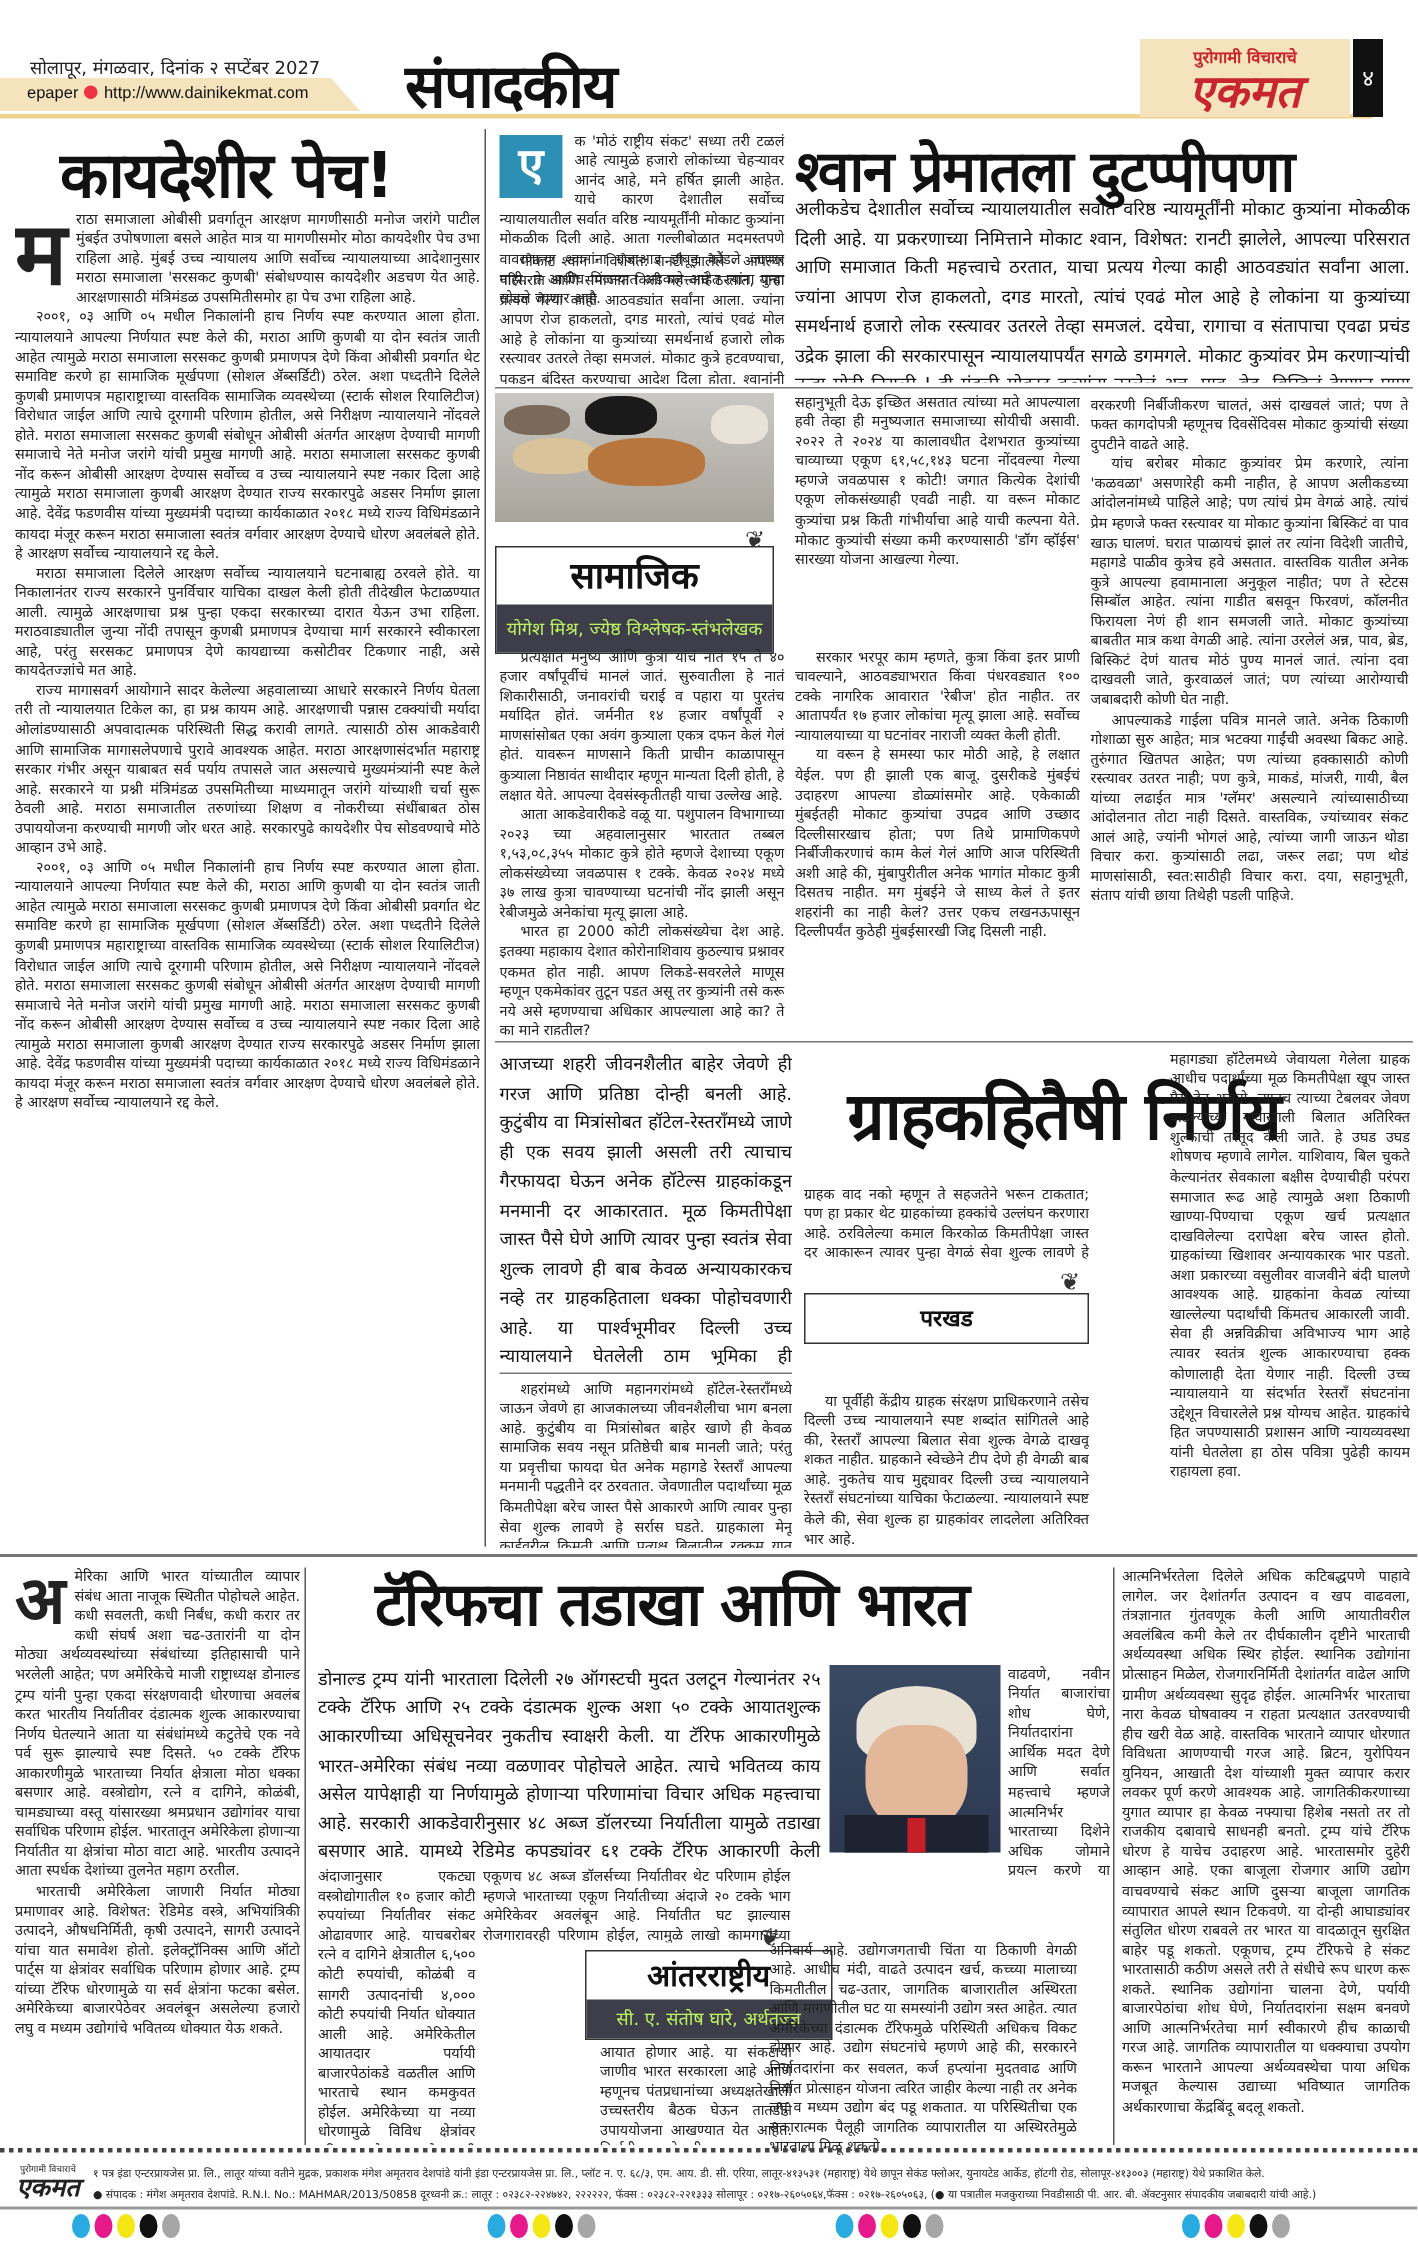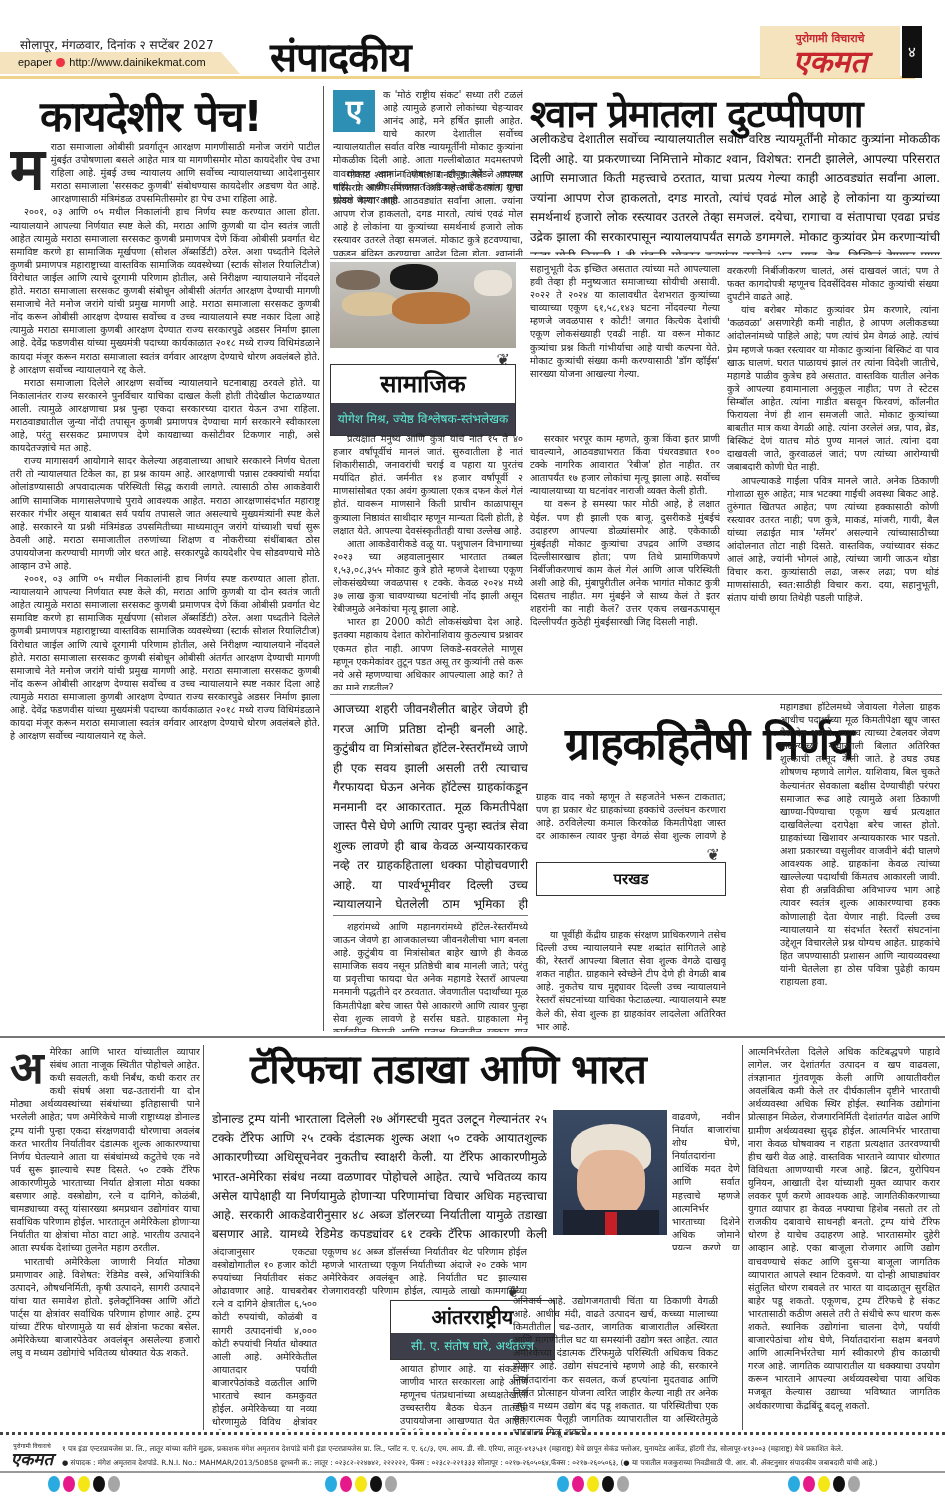--- a/index.html
+++ b/index.html
@@ -20,21 +20,21 @@
 #logo-name{font-size:30px;font-weight:bold;line-height:34px;font-style:italic}
 #page-no{left:902px;top:26px;width:20px;height:52px;background:#111;color:#fff;font-size:15px;text-align:center;line-height:52px;font-family:"DejaVu Sans",sans-serif}
 
 .hl{font-family:"DejaVu Sans",sans-serif;font-weight:bold;color:#111;letter-spacing:-1px;white-space:nowrap}
 .dropcap{float:left;font-size:58px;line-height:54px;font-weight:bold;margin:2px 6px 0 0;font-family:"DejaVu Sans",sans-serif}
 .rule-v{background:#555}
 .rule-h{background:#777}
 
 .lbl{border:1px solid #333;background:#fff;text-align:center}
 .lbl .cat{font-family:"DejaVu Sans",sans-serif;font-weight:bold;font-size:24px;line-height:38px}
-.lbl .auth{background:#3d3e4a;color:#5eead4;font-family:"DejaVu Sans",sans-serif;font-size:14px;line-height:32px}
+.lbl .auth{background:#3d3e4a;color:#bef264;font-family:"DejaVu Sans",sans-serif;font-size:14px;line-height:32px}
 .sprig{font-size:16px;color:#333;text-align:right}
 
 #dog-photo{left:330px;top:262px;width:186px;height:86px;background:linear-gradient(180deg,#c9c8c4 0%,#b7b3ac 60%,#a9a49a 100%);overflow:hidden}
 .dog{position:absolute;border-radius:45% 45% 40% 40%}
 #trump-photo{left:553px;top:1110px;width:114px;height:125px;background:linear-gradient(180deg,#3a4a63 0%,#2c3850 100%);overflow:hidden}
 
 #foot-logo{left:6px;top:1442px;width:52px;font-family:"DejaVu Sans",sans-serif;color:#222;text-align:center}
 #foot-logo .t{font-size:6px}
 #foot-logo .n{font-size:17px;font-weight:bold;font-style:italic;line-height:18px}
 #foot-lines{left:62px;top:1442px;width:880px;font-size:7.2px;line-height:14px;color:#222;font-family:"DejaVu Sans",sans-serif;white-space:nowrap;overflow:hidden}

